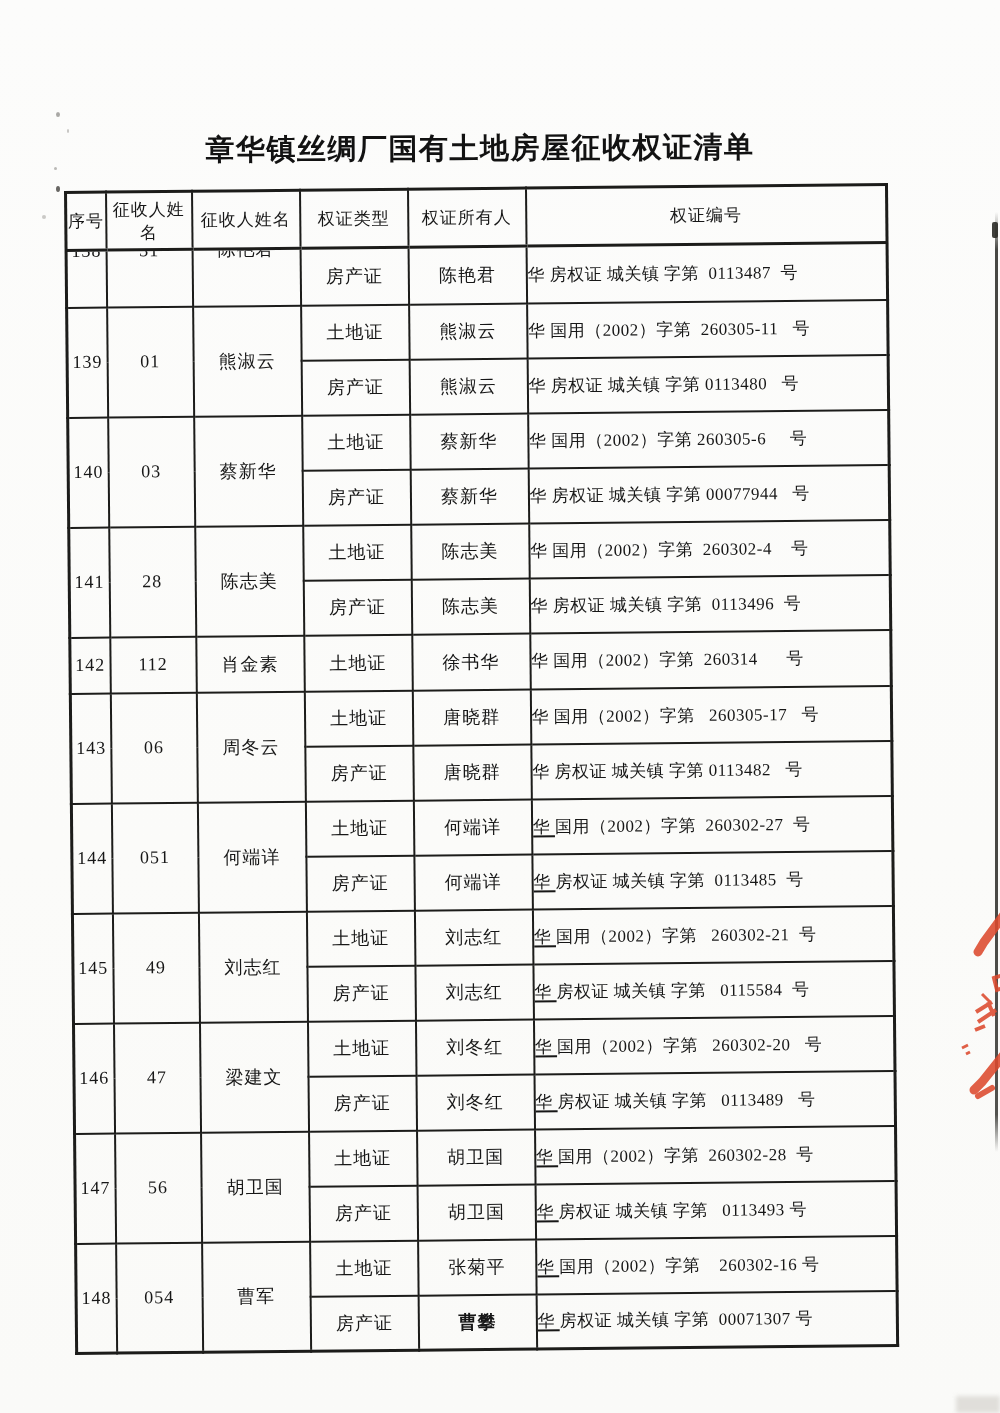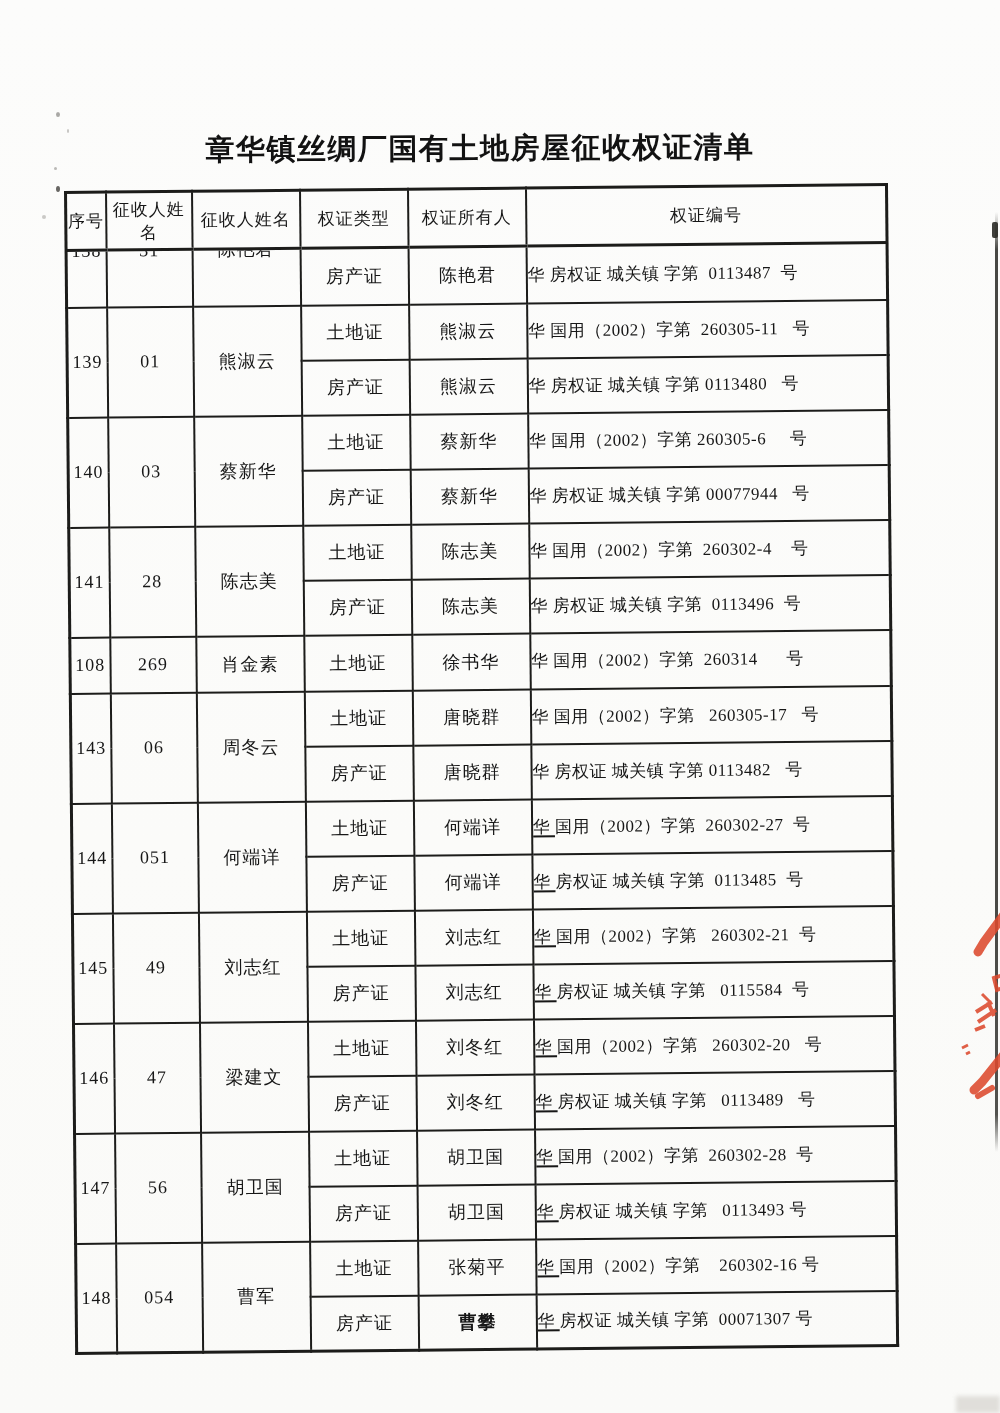--- a/index.html
+++ b/index.html
@@ -164,22 +164,22 @@
             <td class="c-center">土地证</td>
             <td class="c-center">陈志美</td>
             <td class="cert-no">华 国用（2002）字第  260302-4    号</td>
           </tr>
           <tr style="height: 55px;">
             <td class="c-center">房产证</td>
             <td class="c-center">陈志美</td>
             <td class="cert-no">华 房权证 城关镇 字第  0113496  号</td>
           </tr>
           <tr style="height: 56px;">
-            <td rowspan="1" class="c-center">108</td>
-            <td rowspan="1" class="c-center">269</td>
+            <td rowspan="1" class="c-center">142</td>
+            <td rowspan="1" class="c-center">112</td>
             <td rowspan="1" class="c-center">肖金素</td>
             <td class="c-center">土地证</td>
             <td class="c-center">徐书华</td>
             <td class="cert-no">华 国用（2002）字第  260314      号</td>
           </tr>
           <tr style="height: 55px;">
             <td rowspan="2" class="c-center">143</td>
             <td rowspan="2" class="c-center">06</td>
             <td rowspan="2" class="c-center">周冬云</td>
             <td class="c-center">土地证</td>

